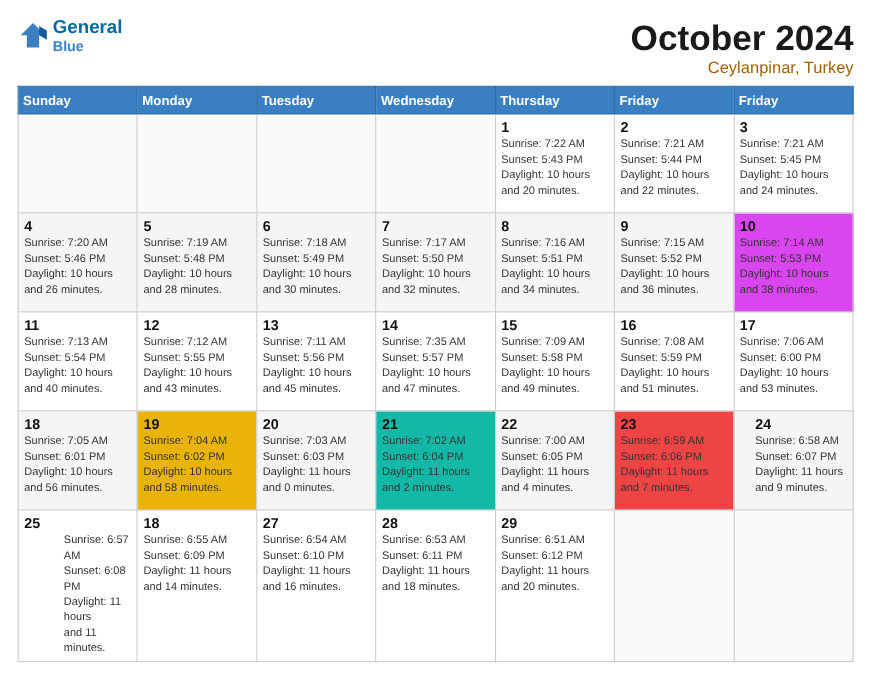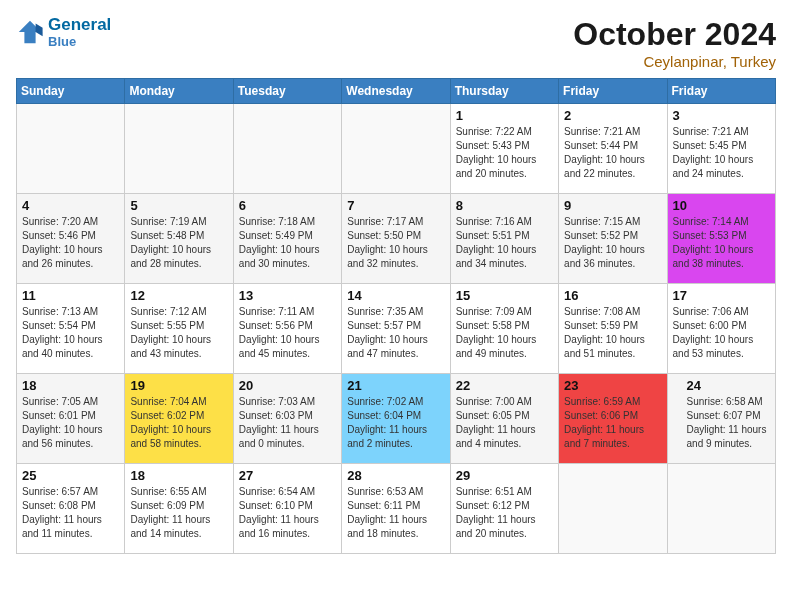--- a/index.html
+++ b/index.html
@@ -235,35 +235,35 @@
         </td>
       </tr>
       <tr>
         <td style="background: rgb(245, 245, 245);">
           <div class="day-number">18</div>
           <div class="day-info" style="white-space: pre-line;">Sunrise: 7:05 AM
 Sunset: 6:01 PM
 Daylight: 10 hours
 and 56 minutes.</div>
         </td>
-        <td style="background: #fde047;">
+        <td style="background: #eab308;">
           <div class="day-number">19</div>
           <div class="day-info" style="white-space: pre-line;">Sunrise: 7:04 AM
 Sunset: 6:02 PM
 Daylight: 10 hours
 and 58 minutes.</div>
         </td>
         <td style="background: rgb(245, 245, 245);">
           <div class="day-number">20</div>
           <div class="day-info" style="white-space: pre-line;">Sunrise: 7:03 AM
 Sunset: 6:03 PM
 Daylight: 11 hours
 and 0 minutes.</div>
         </td>
-        <td style="background: #7dd3fc;">
+        <td style="background: #14b8a6;">
           <div class="day-number">21</div>
           <div class="day-info" style="white-space: pre-line;">Sunrise: 7:02 AM
 Sunset: 6:04 PM
 Daylight: 11 hours
 and 2 minutes.</div>
         </td>
         <td style="background: rgb(245, 245, 245);">
           <div class="day-number">22</div>
           <div class="day-info" style="white-space: pre-line;">Sunrise: 7:00 AM
 Sunset: 6:05 PM
@@ -281,21 +281,21 @@
           <div class="day-number">24</div>
           <div class="day-info" style="white-space: pre-line;">Sunrise: 6:58 AM
 Sunset: 6:07 PM
 Daylight: 11 hours
 and 9 minutes.</div>
         </td>
       </tr>
       <tr>
         <td>
           <div class="day-number">25</div>
-          <div class="day-info" style="white-space: pre-line;">Sunrise: 6:57 AM
+          <div class="day-info" style="white-space: pre-line; margin-left: 36px;">Sunrise: 6:57 AM
 Sunset: 6:08 PM
 Daylight: 11 hours
 and 11 minutes.</div>
         </td>
         <td>
           <div class="day-number">18</div>
           <div class="day-info" style="white-space: pre-line;">Sunrise: 6:55 AM
 Sunset: 6:09 PM
 Daylight: 11 hours
 and 14 minutes.</div>

